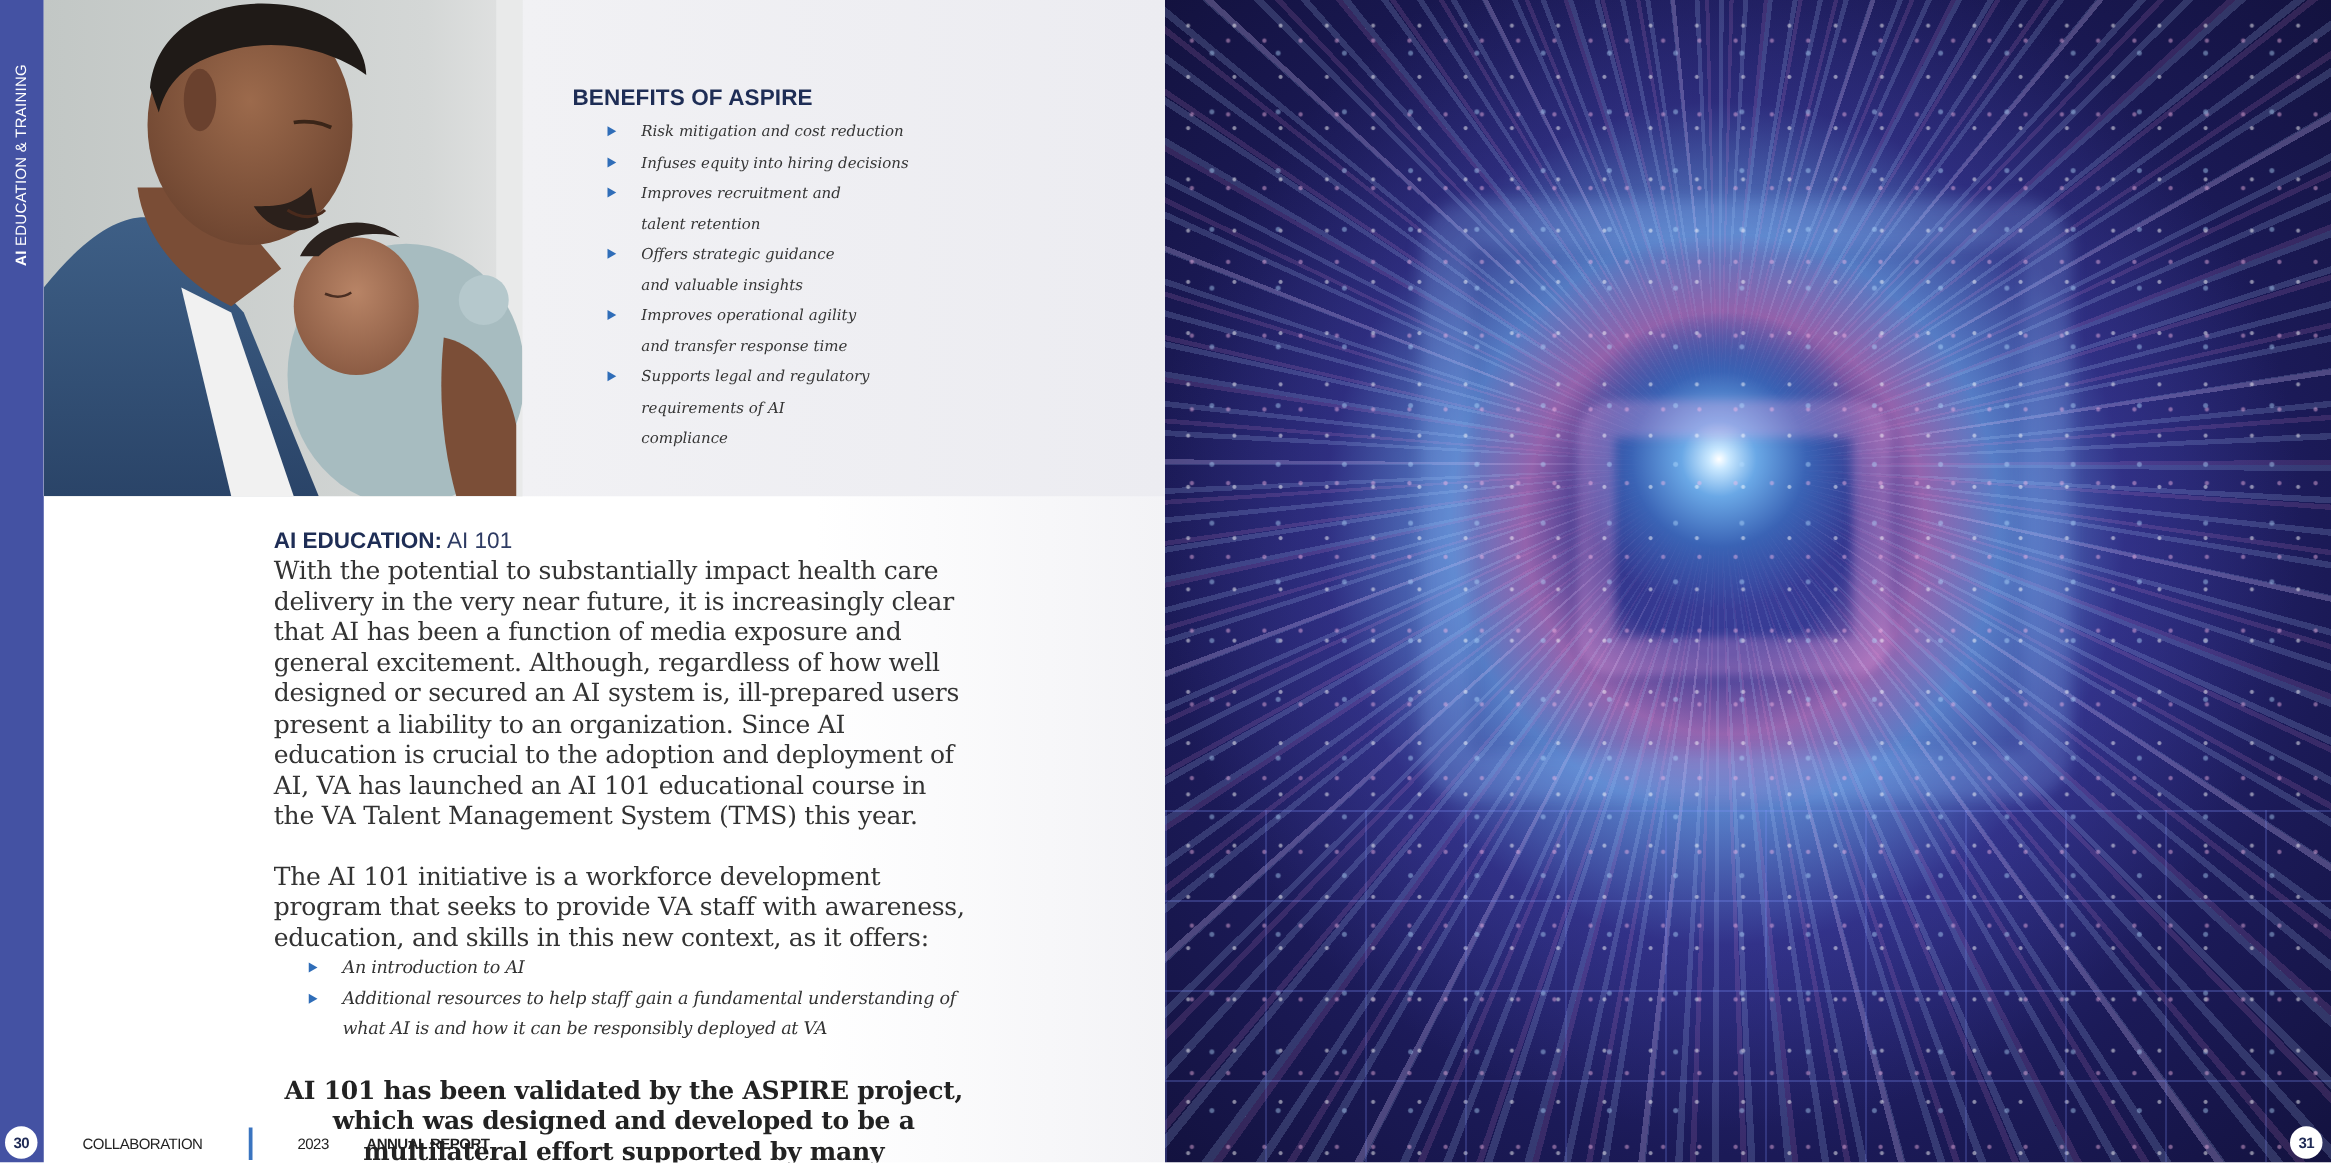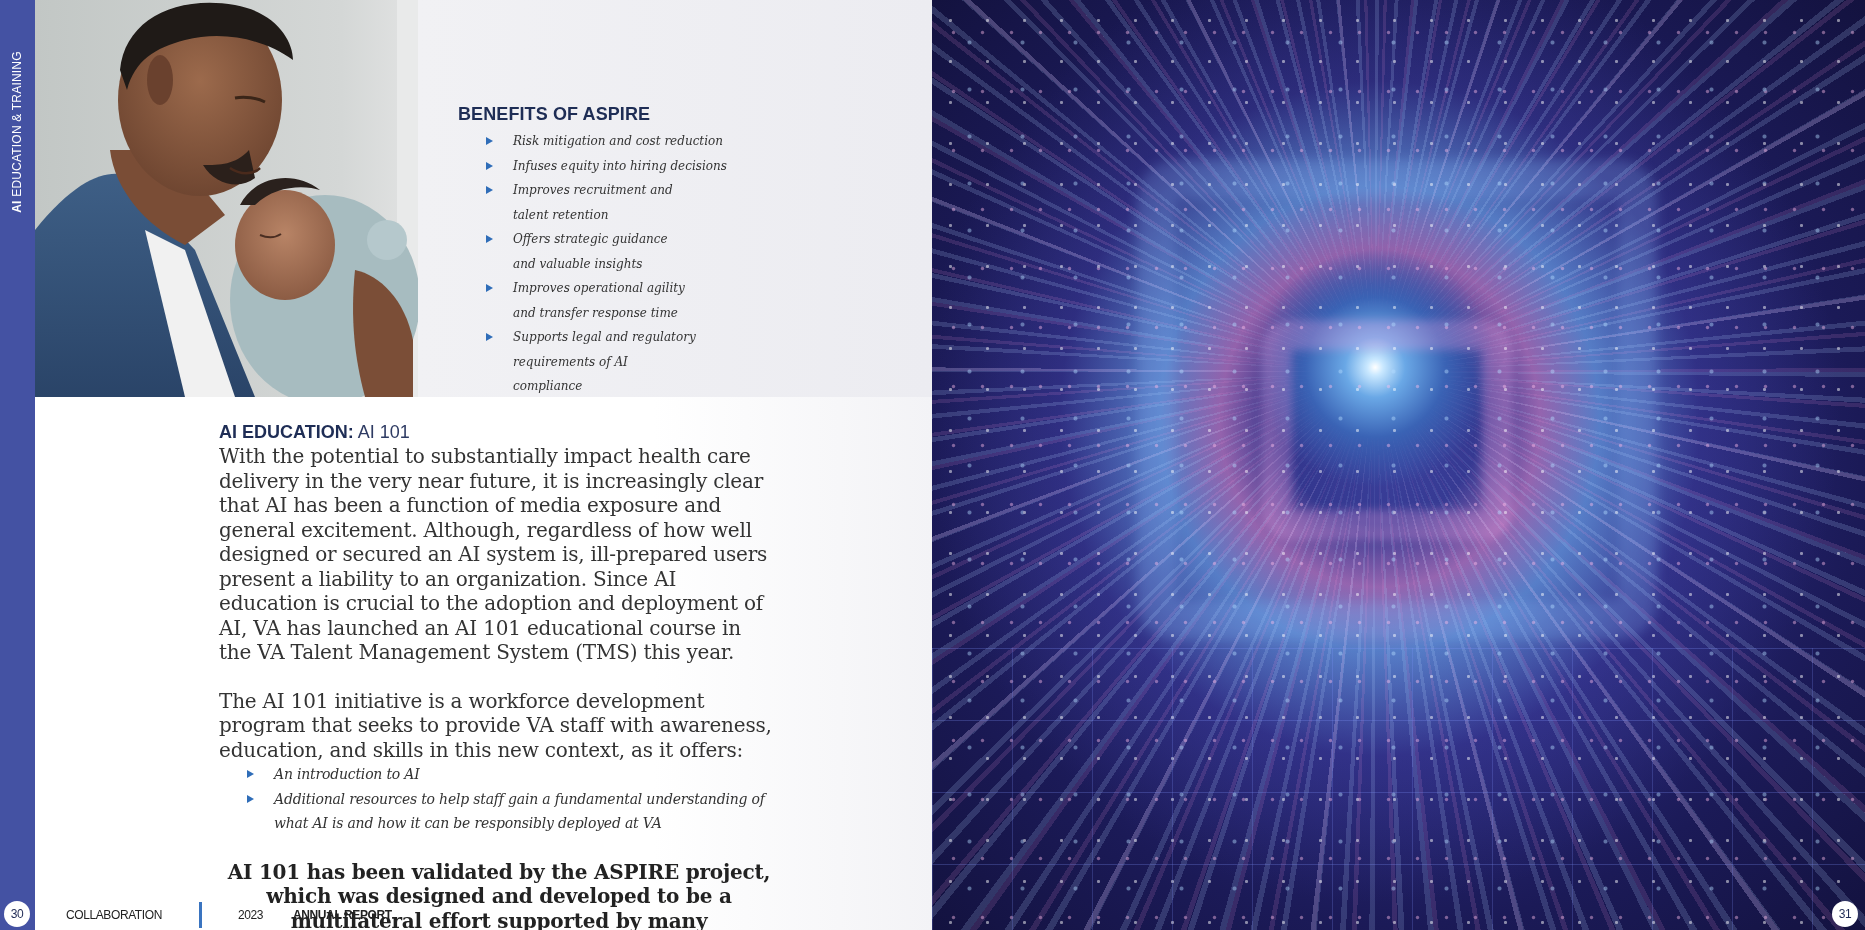--- a/index.html
+++ b/index.html
@@ -8,30 +8,30 @@
 
     
     .left-page { position: absolute; left: 0; top: 0; width: 932px; height: 930px;
       background: linear-gradient(90deg, #ffffff 0%, #ffffff 70%, #f3f3f6 100%); }
     .side-stripe { position: absolute; left: 0; top: 0; width: 35px; height: 930px; background: #4452a3; }
     .side-label { position: absolute; left: 17px; top: 132px; transform: translate(-50%, -50%) rotate(-90deg);
       white-space: nowrap; color: #ffffff; font-family: "Liberation Sans", sans-serif; font-size: 12px;
       letter-spacing: 0.2px; transform-origin: center center; }
     .side-label b { font-weight: 700; }
     .page-num { position: absolute; width: 26px; height: 26px; border-radius: 50%; background: #ffffff;
-      color: #1f2a55; font-family: "Liberation Sans", sans-serif; font-weight: 400; font-size: 12px;
+      color: #1f2a55; font-family: "Liberation Sans", sans-serif; font-weight: 700; font-size: 12px;
       display: flex; align-items: center; justify-content: center; letter-spacing: -0.5px; }
     .page-num.left { left: 4px; top: 901px; }
 
     .photo { position: absolute; left: 35px; top: 0; width: 383px; height: 397px; overflow: hidden;
       background: linear-gradient(180deg, #c6cac8 0%, #d3d6d4 50%, #cfd3d2 100%); }
     .top-band { position: absolute; left: 418px; top: 0; width: 514px; height: 397px;
       background: linear-gradient(90deg, #f1f1f4 0%, #ececf1 100%); }
 
-    .benefits { position: absolute; left: 458px; top: 68px; width: 440px; margin-top: 36px; }
+    .benefits { position: absolute; left: 458px; top: 68px; width: 440px; }
     .benefits h2 { font-family: "Liberation Sans", sans-serif; font-weight: 700; font-size: 18px;
       color: #1e2d55; margin-bottom: 4px; letter-spacing: 0.1px; }
     ul.tri { list-style: none; }
     ul.tri li { position: relative; padding-left: 55px; font-style: italic; font-size: 12px;
       line-height: 24.5px; color: #333333; }
     ul.tri li .bullet { position: absolute; left: 28px; top: 8px; width: 0; height: 0;
       border-top: 4.5px solid transparent; border-bottom: 4.5px solid transparent; border-left: 7px solid #2f6db8; }
     .benefits ul.tri li { width: 300px; }
 
     .content { position: absolute; left: 219px; top: 420px; width: 560px; color: #333333; }

